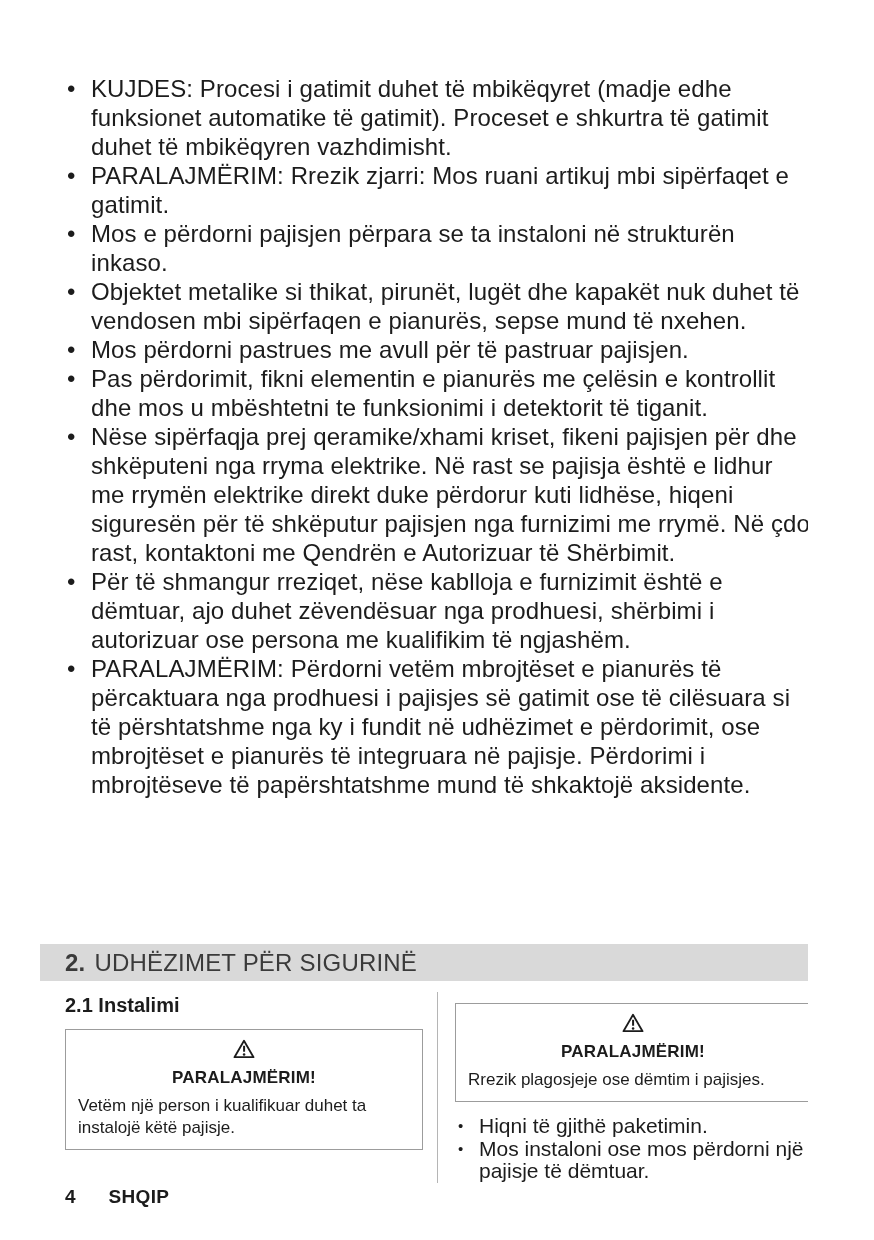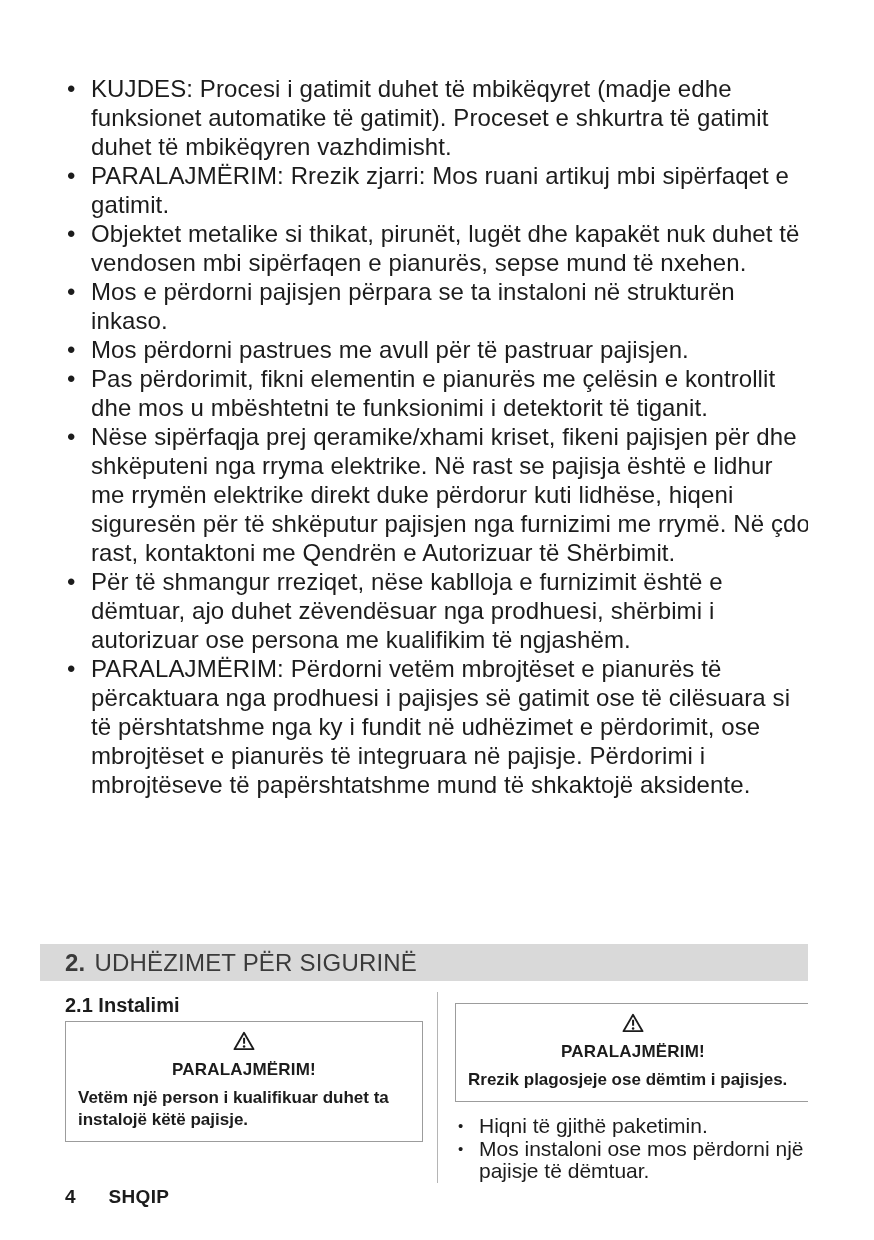--- a/index.html
+++ b/index.html
@@ -72,21 +72,21 @@
   .col-left { width: 358px; box-sizing: border-box; }
   .col-right { flex: 1; box-sizing: border-box; margin-left: 17px; }
   .divider {
     width: 1px;
     background: #b5b5b5;
     margin-left: 14px;
     min-height: 168px;
   }
 
   .subsection {
-    margin: 2px 0 4px 0;
+    margin: 2px 0 12px 0;
     font-size: 20px;
     font-weight: bold;
     color: #1c1c1c;
   }
 
   .warn-box {
     box-sizing: border-box;
     border: 1px solid #9c9c9c;
     padding: 9px 12px 10px 12px;
     background: #ffffff;
@@ -101,21 +101,20 @@
   .warn-icon { display: inline-flex; }
   .warn-title {
     font-size: 17px;
     font-weight: bold;
     letter-spacing: 0.2px;
   }
   .warn-text {
     margin-top: 7px;
     font-size: 17px;
     line-height: 22px;
-    font-weight: bold;
   }
 
   .small-bullets {
     margin: 13px 0 0 0;
     padding: 0 0 0 3px;
     list-style: none;
     font-size: 21px;
     line-height: 22px;
   }
   .small-bullets li {
@@ -143,22 +142,22 @@
   .footer .lang { margin-left: 33px; letter-spacing: 0.3px; margin-top: 19px; }
 </style>
 </head>
 <body>
 
 <div class="page">
 
   <ul class="safety-list">
     <li>KUJDES: Procesi i gatimit duhet të mbikëqyret (madje edhe funksionet automatike të gatimit). Proceset e shkurtra të gatimit duhet të mbikëqyren vazhdimisht.</li>
     <li>PARALAJMËRIM: Rrezik zjarri: Mos ruani artikuj mbi sipërfaqet e gatimit.</li>
+    <li>Mos e përdorni pajisjen përpara se ta instaloni në strukturën inkaso.</li>
     <li>Objektet metalike si thikat, pirunët, lugët dhe kapakët nuk duhet të vendosen mbi sipërfaqen e pianurës, sepse mund të nxehen.</li>
-    <li>Mos e përdorni pajisjen përpara se ta instaloni në strukturën inkaso.</li>
     <li>Mos përdorni pastrues me avull për të pastruar pajisjen.</li>
     <li>Pas përdorimit, fikni elementin e pianurës me çelësin e kontrollit dhe mos u mbështetni te funksionimi i detektorit të tiganit.</li>
     <li>Nëse sipërfaqja prej qeramike/xhami kriset, fikeni pajisjen për dhe shkëputeni nga rryma elektrike. Në rast se pajisja është e lidhur me rrymën elektrike direkt duke përdorur kuti lidhëse, hiqeni siguresën për të shkëputur pajisjen nga furnizimi me rrymë. Në çdo rast, kontaktoni me Qendrën e Autorizuar të Shërbimit.</li>
     <li>Për të shmangur rreziqet, nëse kablloja e furnizimit është e dëmtuar, ajo duhet zëvendësuar nga prodhuesi, shërbimi i autorizuar ose persona me kualifikim të ngjashëm.</li>
     <li>PARALAJMËRIM: Përdorni vetëm mbrojtëset e pianurës të përcaktuara nga prodhuesi i pajisjes së gatimit ose të cilësuara si të përshtatshme nga ky i fundit në udhëzimet e përdorimit, ose mbrojtëset e pianurës të integruara në pajisje. Përdorimi i mbrojtëseve të papërshtatshme mund të shkaktojë aksidente.</li>
   </ul>
 
   <div class="section-bar">
     <span class="sec-num">2.</span>
     <span class="sec-title">UDHËZIMET PËR SIGURINË</span>

